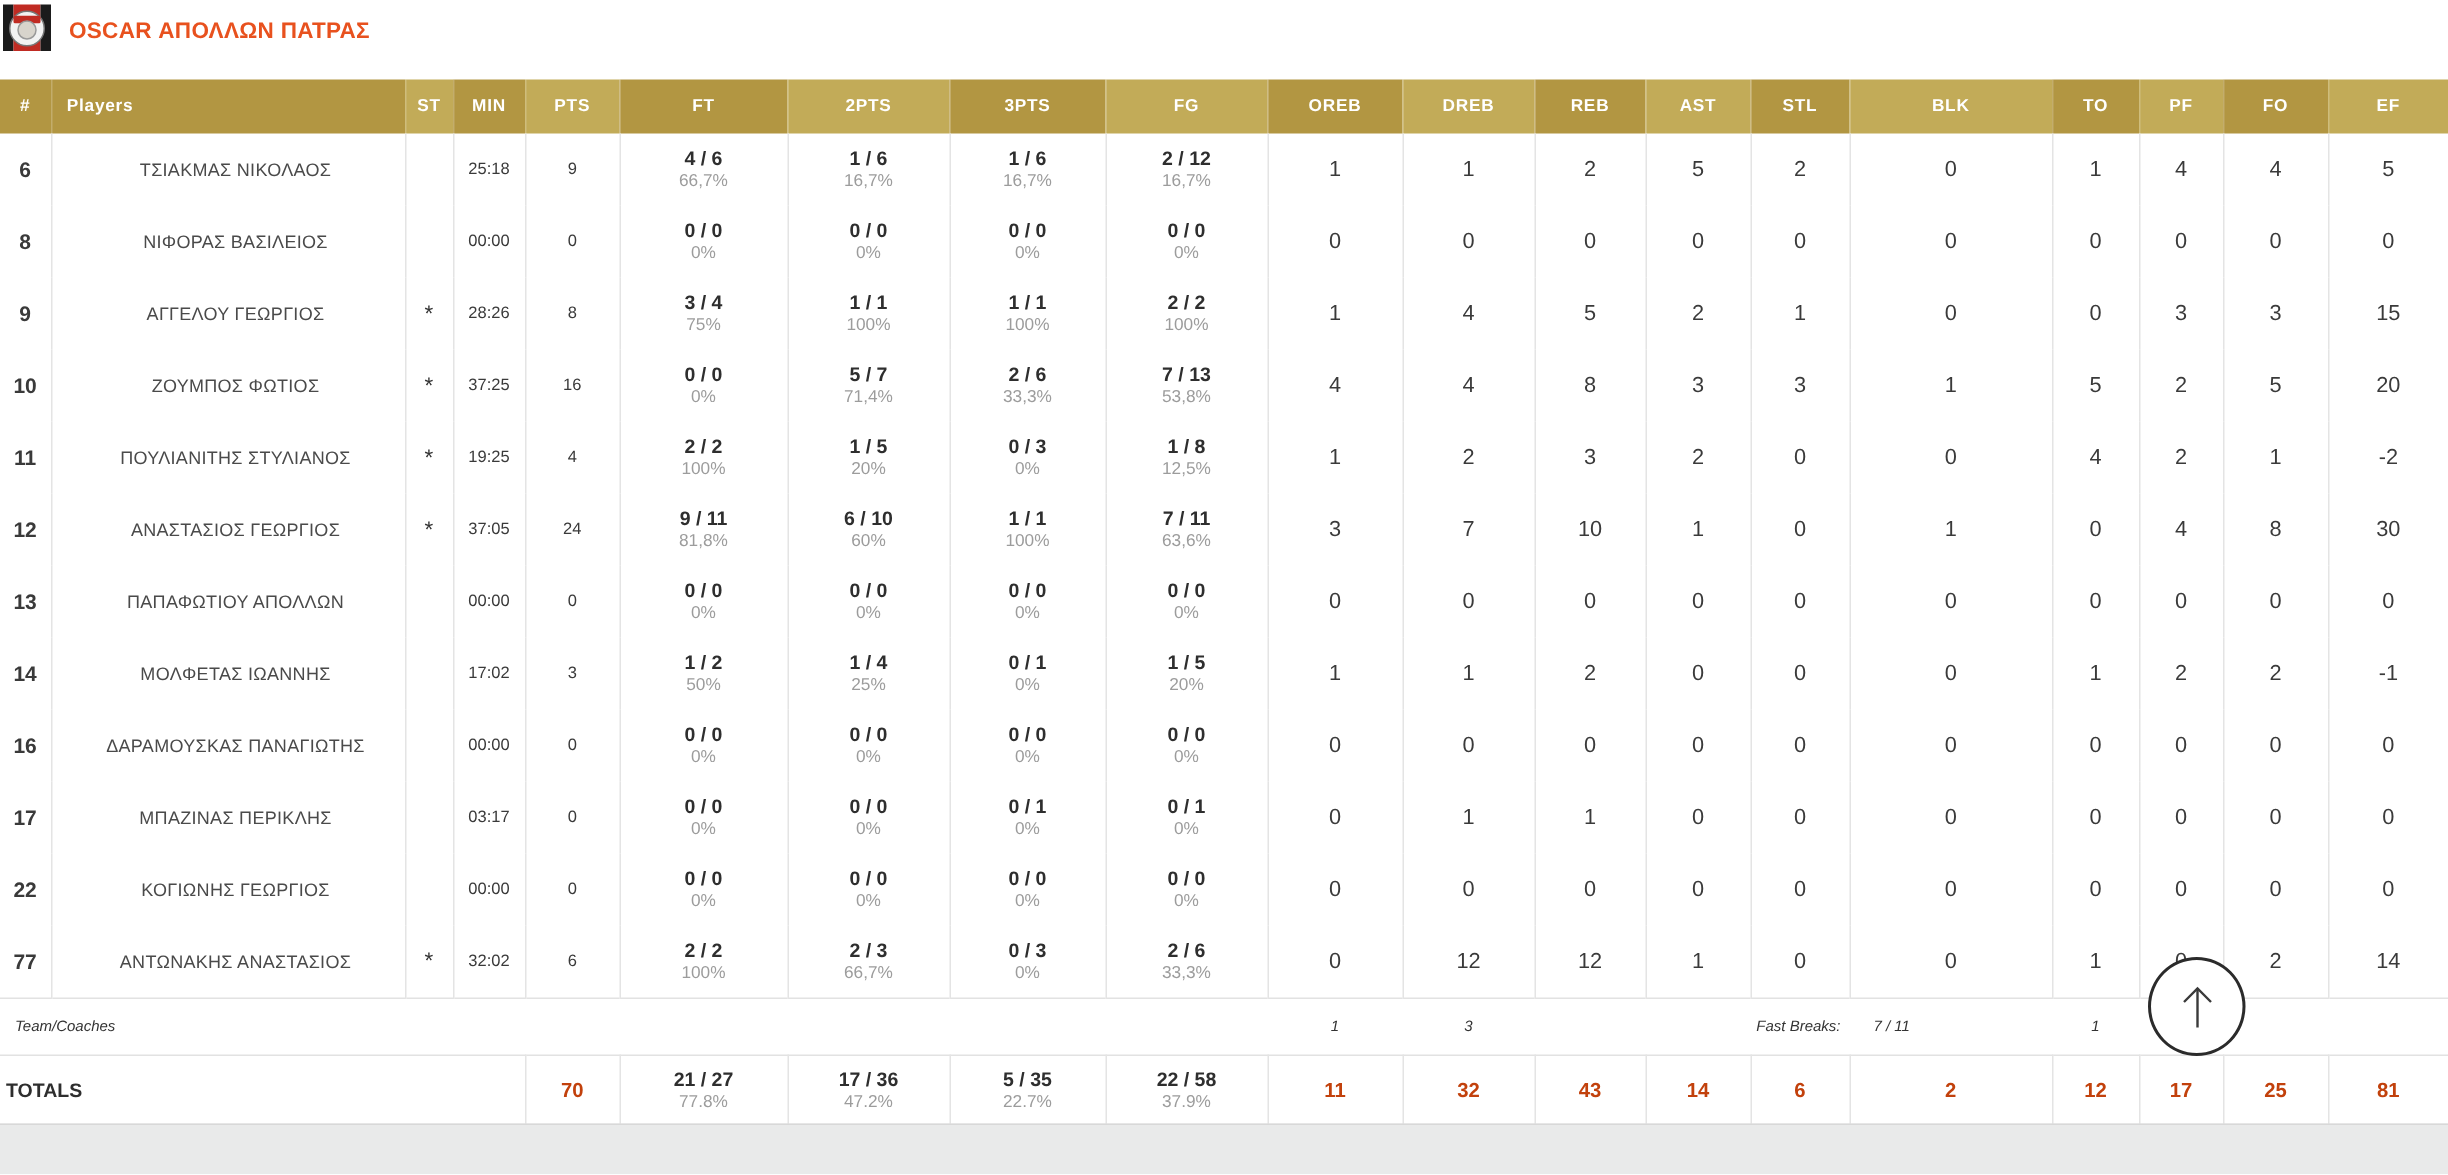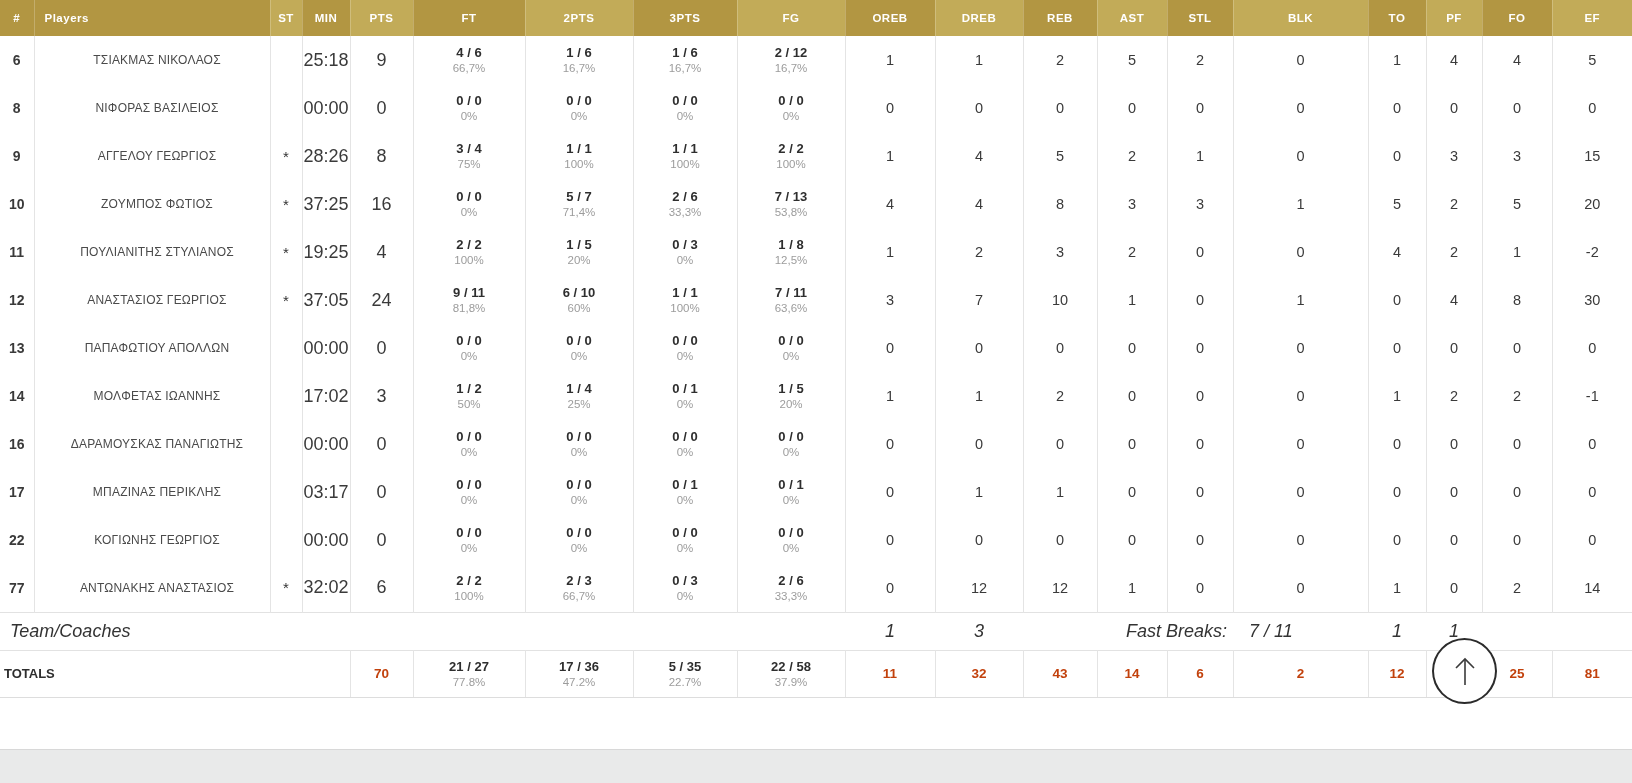--- a/index.html
+++ b/index.html
@@ -39,27 +39,27 @@
   thead th:last-child { border-right:none; }
 
   tbody td { border-right:1px solid #e4e4e4; text-align:center; vertical-align:middle; padding:0; box-sizing:border-box; }
   tbody td:last-child { border-right:none; }
 
   tr.player-row { height:48px; }
   tr.player-row td.num  { font-weight:bold; font-size:14px; color:#3a3a3a; }
   tr.player-row td.name { text-align:center; padding-left:10px; font-size:12px; color:#4a4a4a; letter-spacing:.2px; }
   tr.player-row td.st   { font-size:15px; color:#333; }
   tr.player-row td.min,
-  tr.player-row td.pts  { font-size:18px; color:#3a3a3a; }
+  tr.player-row td.pts  { font-size:11px; color:#3a3a3a; }
   td.shot .frac { font-weight:bold; font-size:13px; color:#2e2e2e; line-height:17px; }
   td.shot .pct  { font-size:11.5px; color:#9c9c9c; line-height:15px; }
   tr.player-row td.single { font-size:14.5px; color:#3a3a3a; }
 
   tr.team-row { height:38px; font-style:italic; color:#333; }
-  tr.team-row td { border-right:none; border-top:1px solid #e2e2e2; font-size:18px; }
+  tr.team-row td { border-right:none; border-top:1px solid #e2e2e2; font-size:10px; }
   tr.team-row td.t-label { text-align:left; padding-left:10px; }
   tr.team-row td.fb-label { text-align:right; padding-right:6px; }
   tr.team-row td.fb-value { text-align:left; padding-left:16px; }
 
   tr.totals-row { height:47px; }
   tr.totals-row td { border-top:1px solid #e2e2e2; border-bottom:1px solid #ddd; }
   tr.totals-row td.t-label { text-align:left; padding-left:4px; font-weight:bold; font-size:13px; color:#2e2e2e; }
   tr.totals-row td.single { font-weight:bold; font-size:13.5px; color:#c2410c; }
 
   
@@ -70,20 +70,32 @@
     position:absolute; left:1432px; top:638px; width:65px; height:66px;
     border-radius:50%; background:#fff; border:2px solid #2b2b2b;
     display:flex; align-items:center; justify-content:center; cursor:pointer; padding:0; z-index:6;
   }
 </style>
 </head>
 <body>
 
 <div class="page" style="--gold-dark: #b29642; --gold-light: #c2ab58; --title-orange: #e8511e;">
 
+  <div class="topbar">
+    <div class="logo">
+      <div class="stripe-b"></div>
+      <div class="stripe-red"></div>
+      <div class="stripe-b"></div>
+      <div class="badge">
+        <div class="badge-ribbon"></div>
+        <div class="badge-inner"></div>
+      </div>
+    </div>
+    <div class="team-title">OSCAR ΑΠΟΛΛΩΝ ΠΑΤΡΑΣ</div>
+  </div>
 
   <table>
     <colgroup id="cols">
         <col style="width: 34px;">
         <col style="width: 236px;">
         <col style="width: 32px;">
         <col style="width: 48px;">
         <col style="width: 63px;">
         <col style="width: 112px;">
         <col style="width: 108px;">

